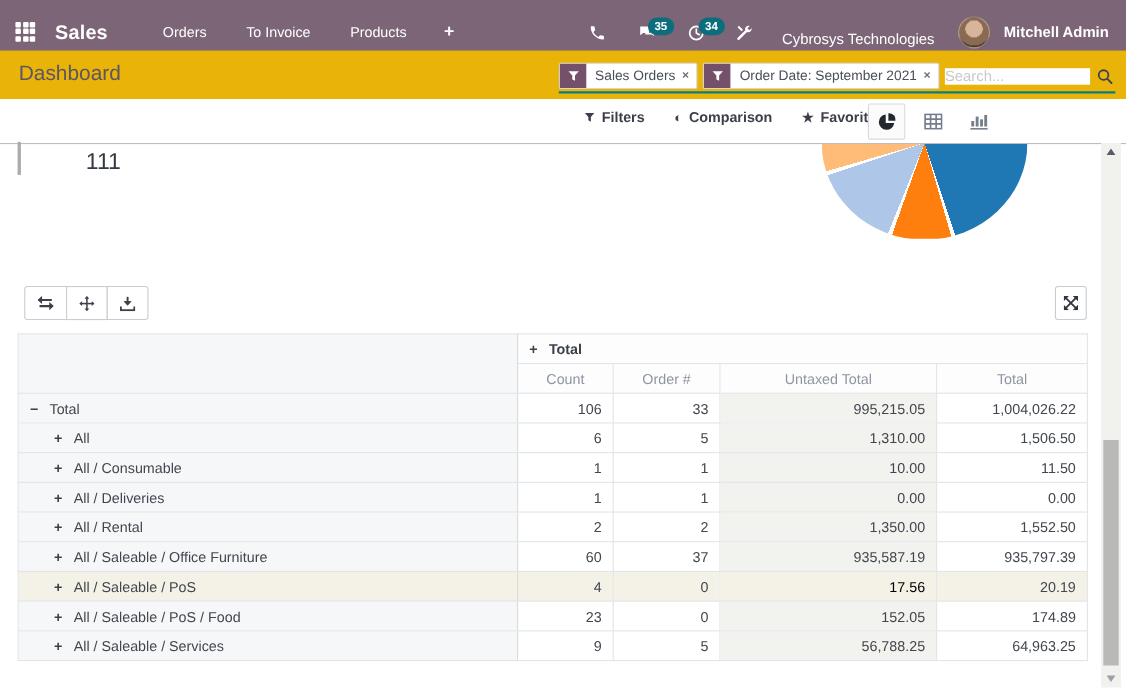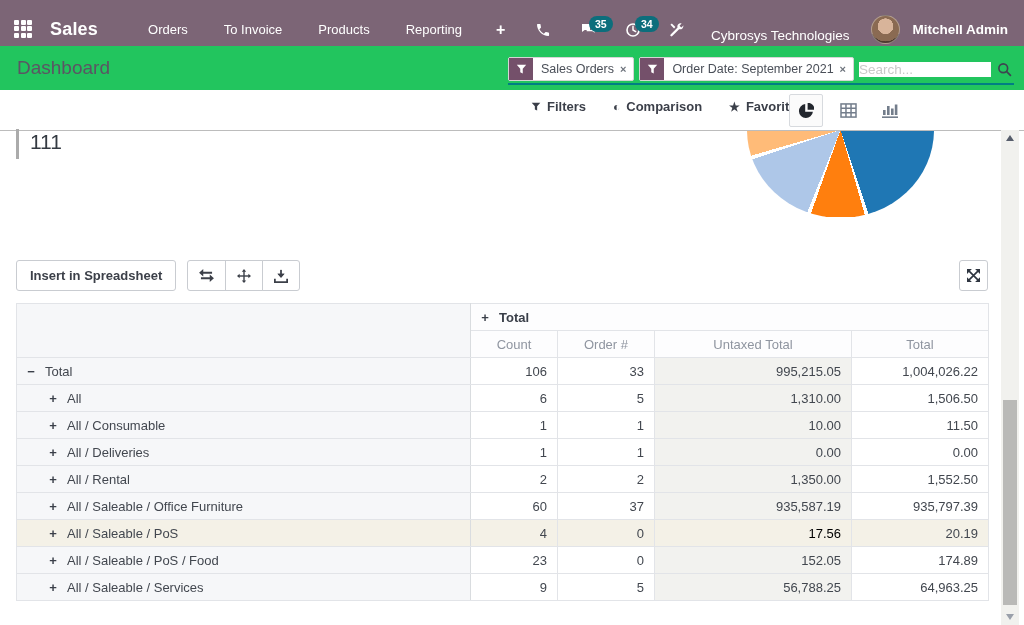--- a/index.html
+++ b/index.html
@@ -23,21 +23,21 @@
   .nav-icon-btn svg { display:block; }
   .nav-badge { position:absolute; top:2px; left:22px; background:#0c6e7c; color:#fff;
                font-size:10.5px; line-height:1; padding:3px 6px; border-radius:9px; font-weight:bold; }
   .company { font-size:13.5px; padding:0 18px 0 10px; white-space:nowrap;margin-top:12px; }
   .avatar { width:29px; height:29px; border-radius:50%;
             background:radial-gradient(circle at 50% 38%, #d8b49a 0 36%, #8a6a52 37% 70%, #4e3b30 71%);
             border:1px solid rgba(255,255,255,.35); }
   .user-name { font-size:13.5px; font-weight:bold; padding-left:8px; white-space:nowrap; }
 
   
-  .control { position:absolute; top:46px; left:0; width:1024px; height:44px; background:#22c55e; }
+  .control { position:absolute; top:46px; left:0; width:1024px; height:44px; background:#eab308; }
   .breadcrumb { position:absolute; left:17px; top:11px; font-size:19px; color:#5b5564; }
   .searchbar { position:absolute; left:508px; top:9px; width:506px; height:30px;
                border-bottom:2px solid #017e84; display:flex; align-items:center; }
   .facet { display:flex; align-items:stretch; border:1px solid #d5d5d5; border-radius:2px;
            margin-right:5px; height:24px; background:#fff; cursor:pointer; }
   .facet-icon { width:24px; background:#74506a; display:flex; align-items:center; justify-content:center; }
   .facet-label { font-size:12.5px; color:#4a4f58; display:flex; align-items:center;
                  padding:0 6px 0 8px; white-space:nowrap; }
   .facet-x { font-size:11px; color:#6d737c; display:flex; align-items:center; padding:0 7px 0 0; font-weight:bold; }
   .search-input { flex:1; border:0; outline:0; font-size:13.5px; color:#444; min-width:40px;
@@ -50,21 +50,21 @@
   .filter-links { position:absolute; left:531px; top:9px; display:flex; gap:27px; align-items:center; }
   .flink { font-size:13px; color:#3b3f49; font-weight:bold; display:flex; align-items:center; gap:6px; cursor:pointer; }
   .flink .glyph { font-size:12px; }
   .switcher { position:absolute; right:117px; top:4px; display:flex; align-items:center; gap:8px; }
   .sw-btn { width:34px; height:33px; display:flex; align-items:center; justify-content:center;
             cursor:pointer; border:1px solid transparent; border-radius:2px; }
   .sw-btn.active { border-color:#d7dade; background:#fbfbfb; }
 
   
   .content-hr { position:absolute; top:130px; left:0; width:1024px; height:1px; background:#bcbcbc; }
-  .kpi-111 { position:absolute; left:16px; top:129px; display:flex; align-items:flex-start; }
+  .kpi-111 { position:absolute; left:16px; top:129px; display:flex; align-items:flex-end;gap:48px; }
   .kpi-bar { width:3px; height:30px; background:#ababab; margin-right:11px; }
   .kpi-text { font-size:21px; color:#343a42; line-height:1.1; padding-top:1px; }
 
   .pie-clip { position:absolute; left:747px; top:131px; width:187px; height:86px; overflow:hidden; }
   .pie { position:absolute; left:0; top:-89px; width:187px; height:176px; border-radius:50%;
          background:conic-gradient(from 0deg,
             #1f77b4 0deg 161.5deg, #ffffff 161.5deg 164deg,
             #ff7f0e 164deg 199.5deg, #ffffff 199.5deg 202deg,
             #aec7e8 202deg 251.5deg, #ffffff 251.5deg 254deg,
             #ffbb78 254deg 360deg); }
@@ -135,21 +135,20 @@
           <span></span>
           <span></span>
           <span></span>
           <span></span>
       </div>
       <div class="app-name">Sales</div>
       <div class="nav-menu">
         <div class="nav-item">Orders</div>
         <div class="nav-item">To Invoice</div>
         <div class="nav-item">Products</div>
-        <div class="nav-item">Reporting</div>
         <div class="nav-plus">+</div>
       </div>
     </div>
     <div class="nav-right">
       <div class="nav-icon-btn">
         <span>
           <svg width="16" height="16" viewBox="0 0 24 24">
               <path fill="#fff" d="M6.6 10.8c1.5 2.9 3.8 5.2 6.7 6.7l2.2-2.2c.3-.3.7-.4 1-.2 1.1.4 2.4.6 3.6.6.6 0 1 .4 1 1V20c0 .6-.4 1-1 1C10.9 21 3 13.1 3 3.9c0-.6.4-1 1-1h3.4c.6 0 1 .4 1 1 0 1.3.2 2.5.6 3.6.1.3 0 .7-.2 1l-2.2 2.3z"></path>
             </svg>
         </span>
@@ -275,23 +274,20 @@
   <div class="kpi-111">
     <div class="kpi-bar"></div>
     <div class="kpi-text">111</div>
   </div>
 
   <div class="pie-clip">
     <div class="pie"></div>
   </div>
 
   <div class="pivot-toolbar">
-    <div class="btn">
-      <span>Insert in Spreadsheet</span>
-    </div>
     <div class="btn-group">
       <div class="btn">
         <span>
           <svg width="15" height="13" viewBox="0 0 16 14">
               <g fill="#3c4049">
                 <path d="M4.5 0L4.5 3 14 3 14 5 4.5 5 4.5 8 0 4z"></path>
                 <path d="M11.5 6L16 10 11.5 14 11.5 11 2 11 2 9 11.5 9z"></path>
               </g>
             </svg>
         </span>

